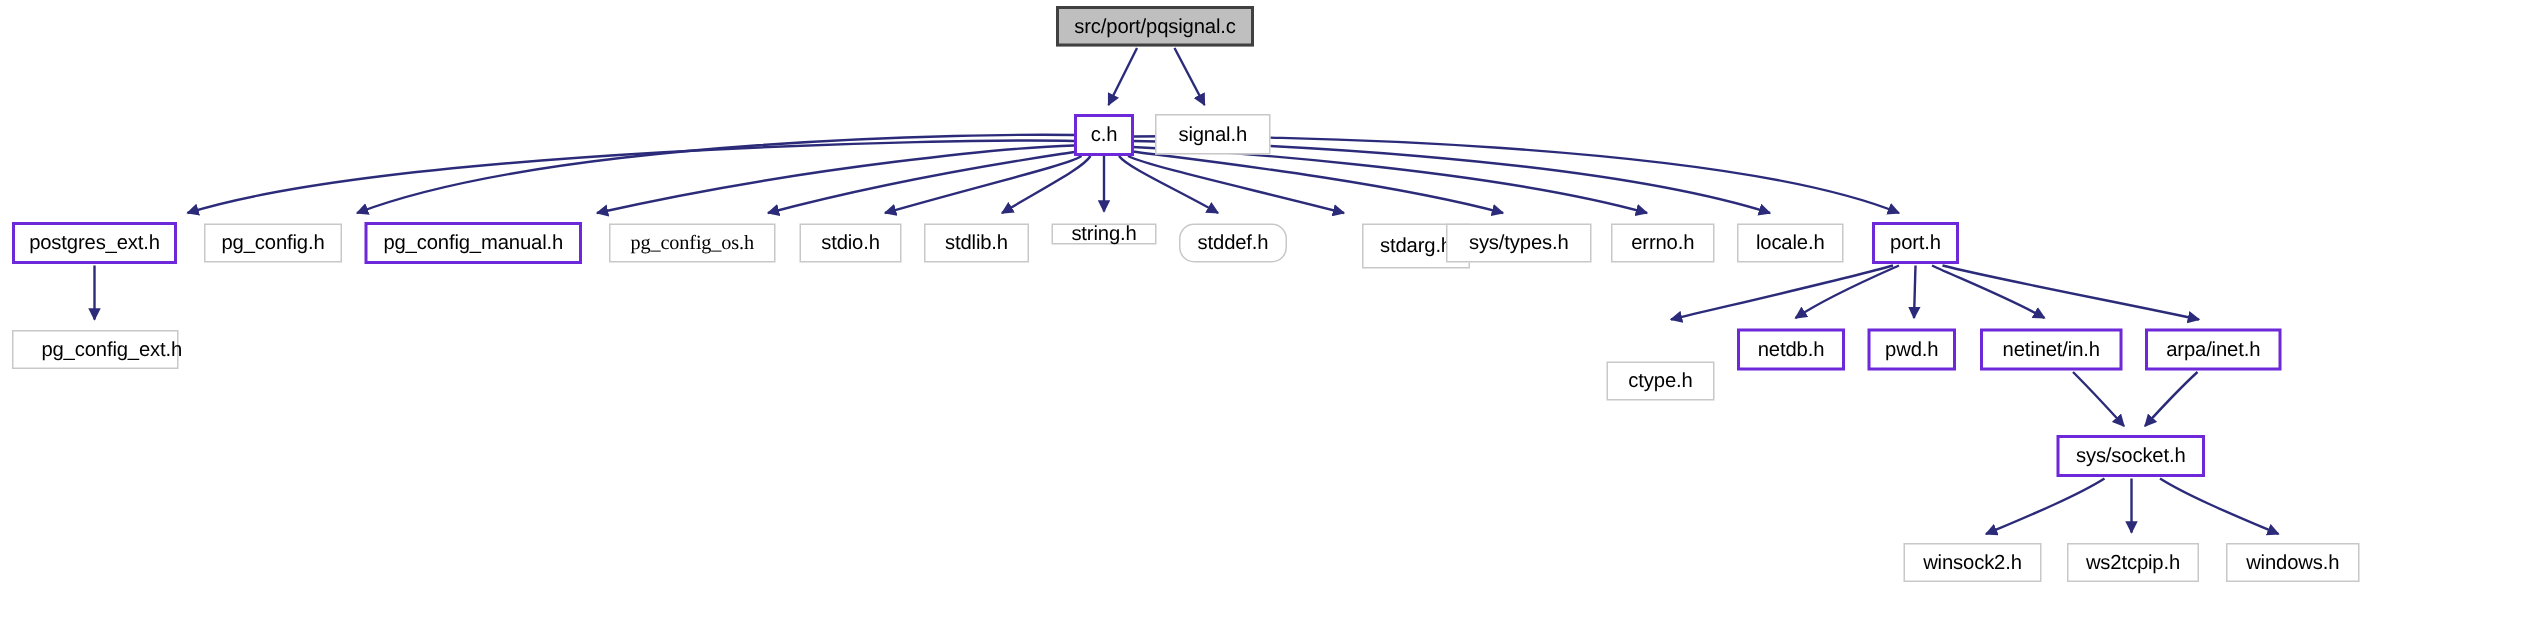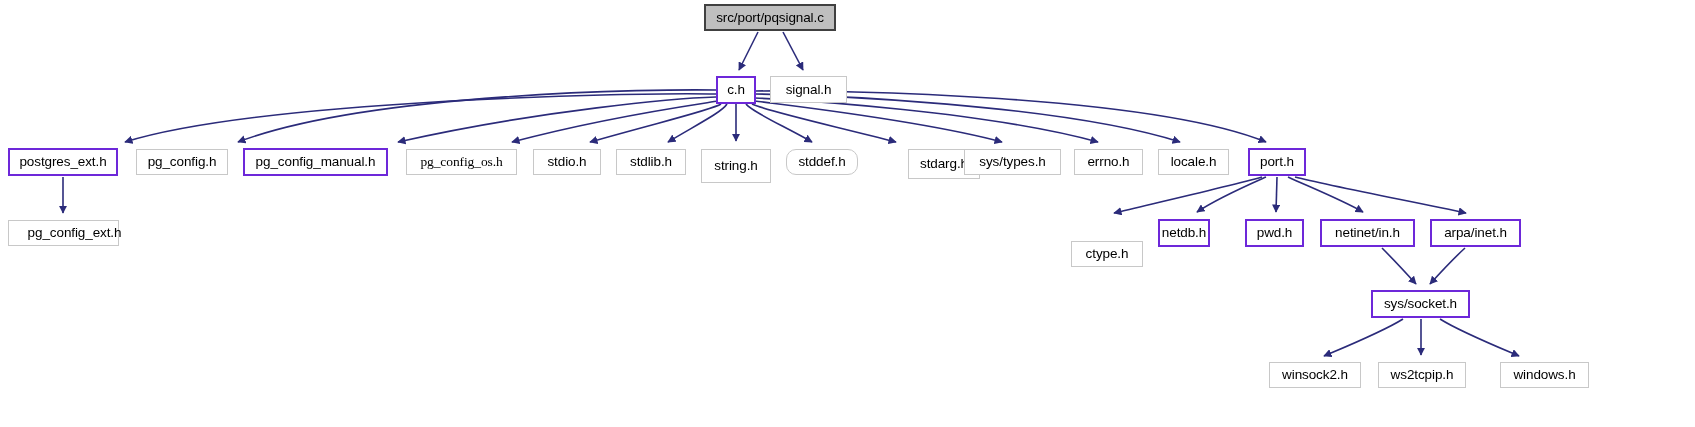--- a/index.html
+++ b/index.html
@@ -128,21 +128,21 @@
   </div>
 
   <div class="node" style="left:533px; top:149px; width:68px; height:26px;">
     <span class="node-label">stdio.h</span>
   </div>
 
   <div class="node" style="left:616px; top:149px; width:70px; height:26px;">
     <span class="node-label">stdlib.h</span>
   </div>
 
-  <div class="node" style="left:701px; top:149px; width:70px; height:34px;">
+  <div class="node" style="left:701px; top:149px; width:70px; height:14px;">
     <span class="node-label">string.h</span>
   </div>
 
   <div class="node" style="left:786px; top:149px; width:72px; height:26px;border-radius:10px;">
     <span class="node-label">stddef.h</span>
   </div>
 
   <div class="node" style="left:908px; top:149px; width:72px; height:30px;">
     <span class="node-label">stdarg.h</span>
   </div>
@@ -160,21 +160,21 @@
   </div>
 
   <div class="node bold" style="left:1248px; top:148px; width:58px; height:28px;">
     <span class="node-label">port.h</span>
   </div>
 
   <div class="node" style="left:1071px; top:220px; width:72px; height:26px;margin-top:21px;">
     <span class="node-label">ctype.h</span>
   </div>
 
-  <div class="node bold" style="left:1158px; top:219px; width:52px; height:28px;">
+  <div class="node bold" style="left:1158px; top:219px; width:72px; height:28px;">
     <span class="node-label">netdb.h</span>
   </div>
 
   <div class="node bold" style="left:1245px; top:219px; width:59px; height:28px;">
     <span class="node-label">pwd.h</span>
   </div>
 
   <div class="node bold" style="left:1320px; top:219px; width:95px; height:28px;">
     <span class="node-label">netinet/in.h</span>
   </div>
@@ -188,21 +188,21 @@
   </div>
 
   <div class="node" style="left:1269px; top:362px; width:92px; height:26px;">
     <span class="node-label">winsock2.h</span>
   </div>
 
   <div class="node" style="left:1378px; top:362px; width:88px; height:26px;">
     <span class="node-label">ws2tcpip.h</span>
   </div>
 
-  <div class="node" style="left:1484px; top:362px; width:89px; height:26px;margin-left:16px;">
+  <div class="node" style="left:1484px; top:362px; width:89px; height:26px;">
     <span class="node-label">windows.h</span>
   </div>
 
   <div class="node" style="left:8px; top:220px; width:111px; height:26px;padding-left:22px;">
     <span class="node-label">pg_config_ext.h</span>
   </div>
 
 </div>
 
 </body></html>

